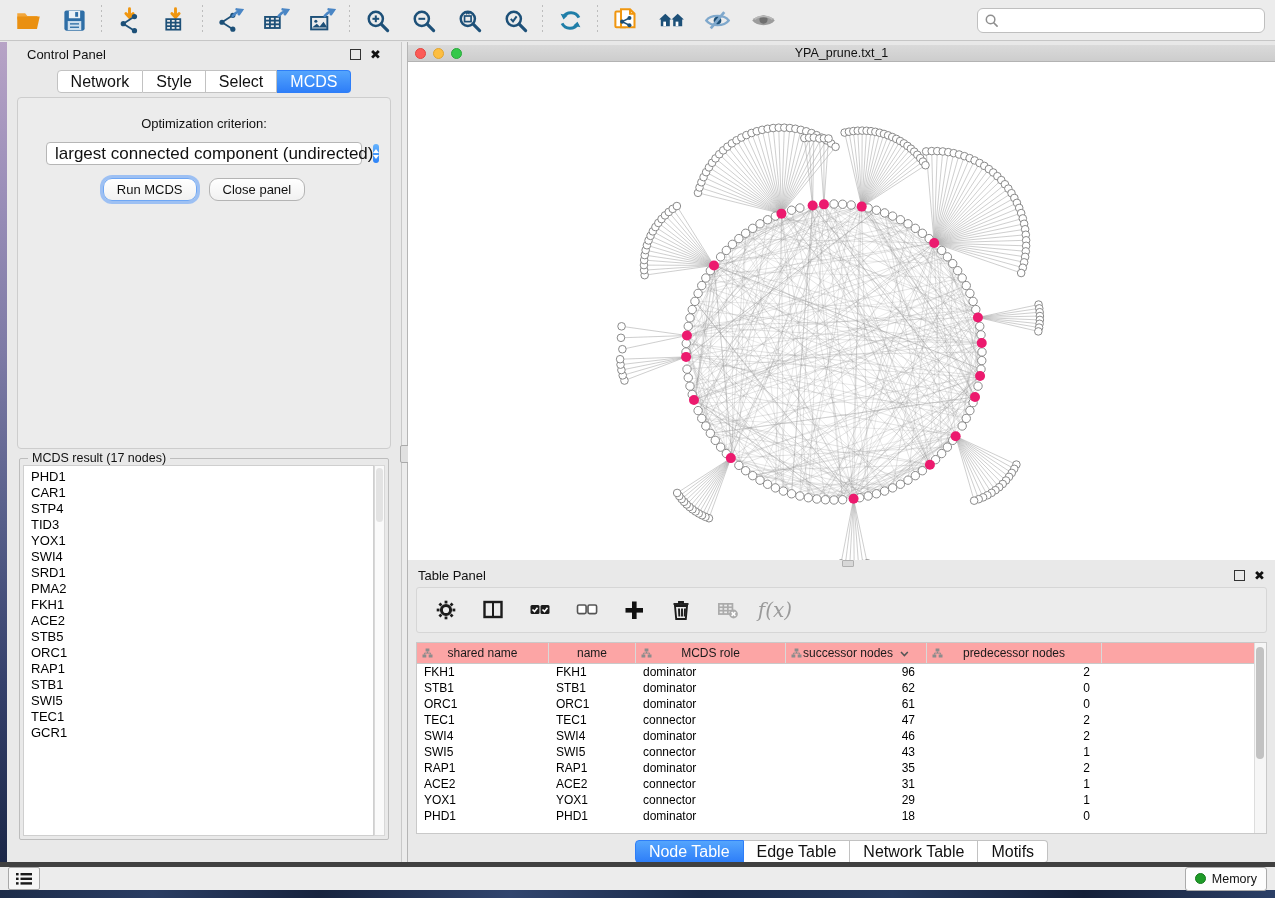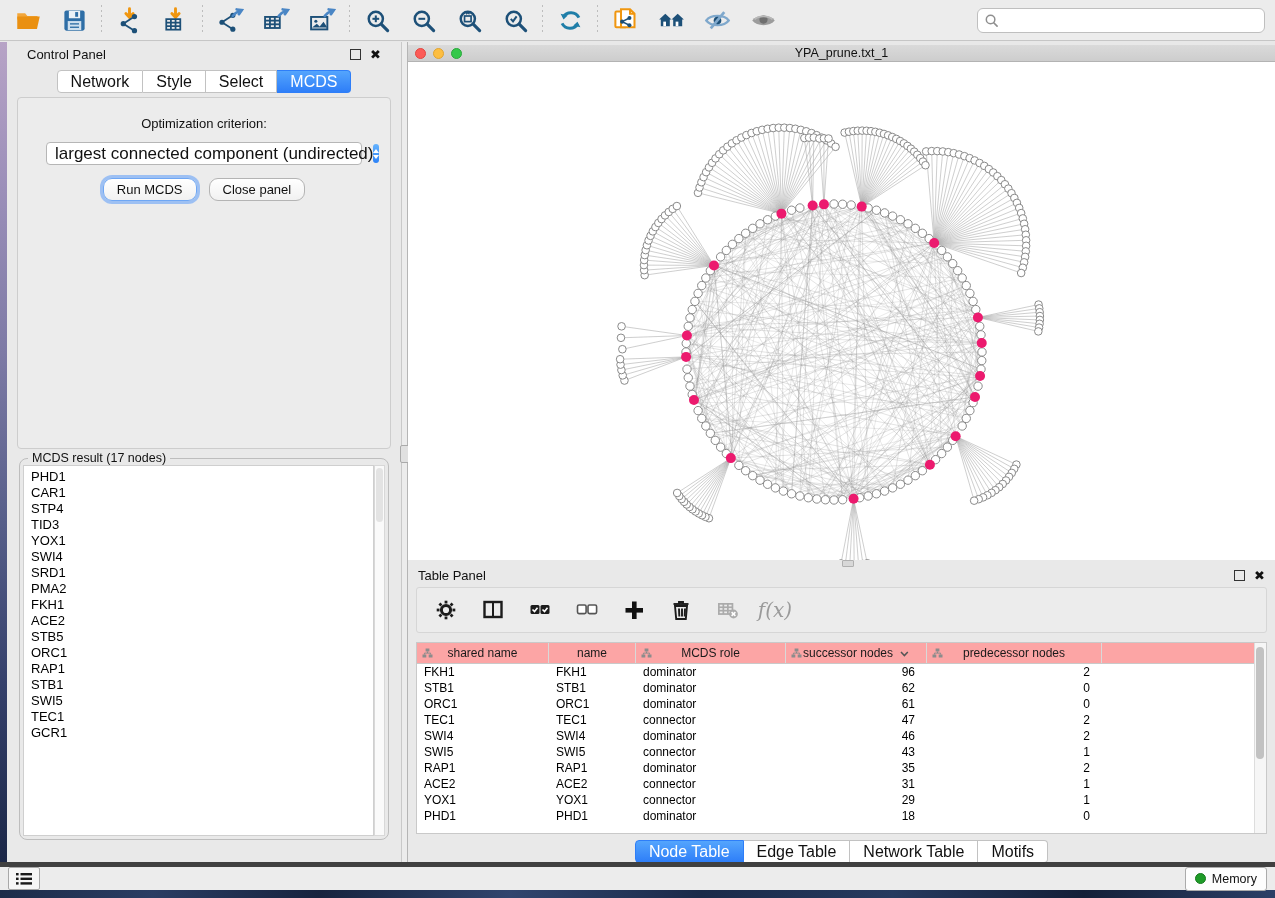--- a/index.html
+++ b/index.html
@@ -44,21 +44,21 @@
         display:flex;align-items:center;box-sizing:border-box;position:relative;}
   #criterion-select .sel-text{flex:1;font-size:17px;padding-left:8px;color:#111;white-space:nowrap;}
   .stepper{width:17px;height:19px;margin-right:1px;border-radius:3px;background:linear-gradient(#66b3fd,#2c82f8);
            display:flex;flex-direction:column;align-items:center;justify-content:center;gap:2px;}
   .tri-up{width:0;height:0;border-left:3.5px solid transparent;border-right:3.5px solid transparent;border-bottom:4px solid #fff;}
   .tri-down{width:0;height:0;border-left:3.5px solid transparent;border-right:3.5px solid transparent;border-top:4px solid #fff;}
   #cp-buttons{margin-top:13px;display:flex;gap:12px;}
   .btn{height:23px;padding:0 13px;font-size:13px;color:#111;background:linear-gradient(#ffffff,#f1f1f1);
        border:1px solid #b4b4b4;border-radius:9px;line-height:21px;}
   .btn.focus-ring{border-color:#6fa7f4;box-shadow:0 0 0 3px rgba(92,156,250,.55);}
-  #mcds-group{flex:1;margin:9px 12px 22px 12px;border:1px solid #bdbdbd;border-radius:8px;position:relative;
+  #mcds-group{flex:1;margin:9px 12px 22px 12px;border:1px solid #bdbdbd;border-radius:2px;position:relative;
               background:#e9e9e9;box-sizing:border-box;}
   #mcds-legend{position:absolute;top:-8px;left:8px;background:#e9e9e9;padding:0 4px;font-size:12.5px;color:#111;}
   #mcds-list{position:absolute;left:3px;right:14px;top:6px;bottom:3px;background:#fff;border:1px solid #cfcfcf;
              overflow:hidden;padding:3px 0 0 7px;box-sizing:border-box;}
   #mcds-list .li{font-size:13px;line-height:16px;color:#000;}
   #mcds-scroll{position:absolute;right:3px;top:6px;bottom:3px;width:11px;background:#fafafa;border:1px solid #d8d8d8;box-sizing:border-box;}
   #mcds-scroll .thumb{position:absolute;left:1px;right:1px;top:2px;height:54px;background:#e3e3e3;border-radius:4px;}
   
   #vsplit{position:absolute;left:401px;top:42px;width:7px;height:820px;background:#ececec;
           border-left:1px solid #c9c9c9;border-right:1px solid #b5b5b5;box-sizing:border-box;}

